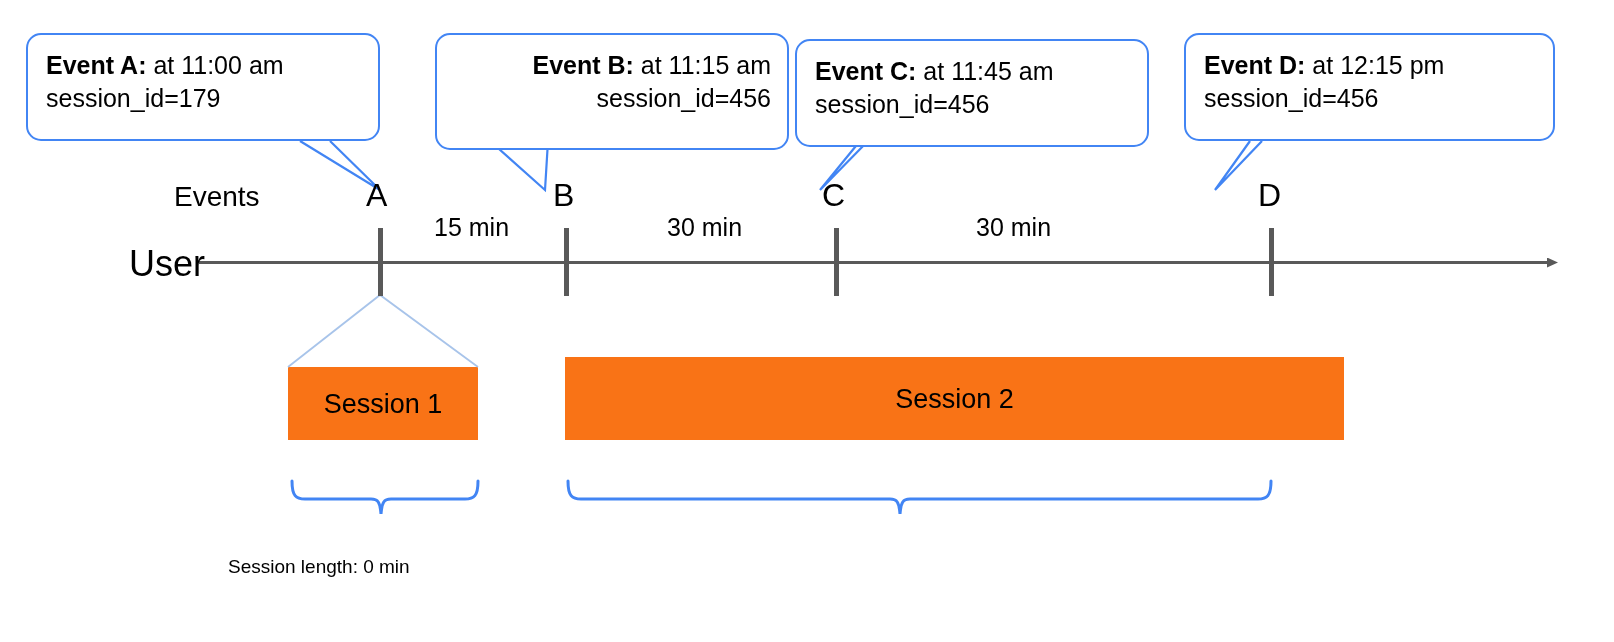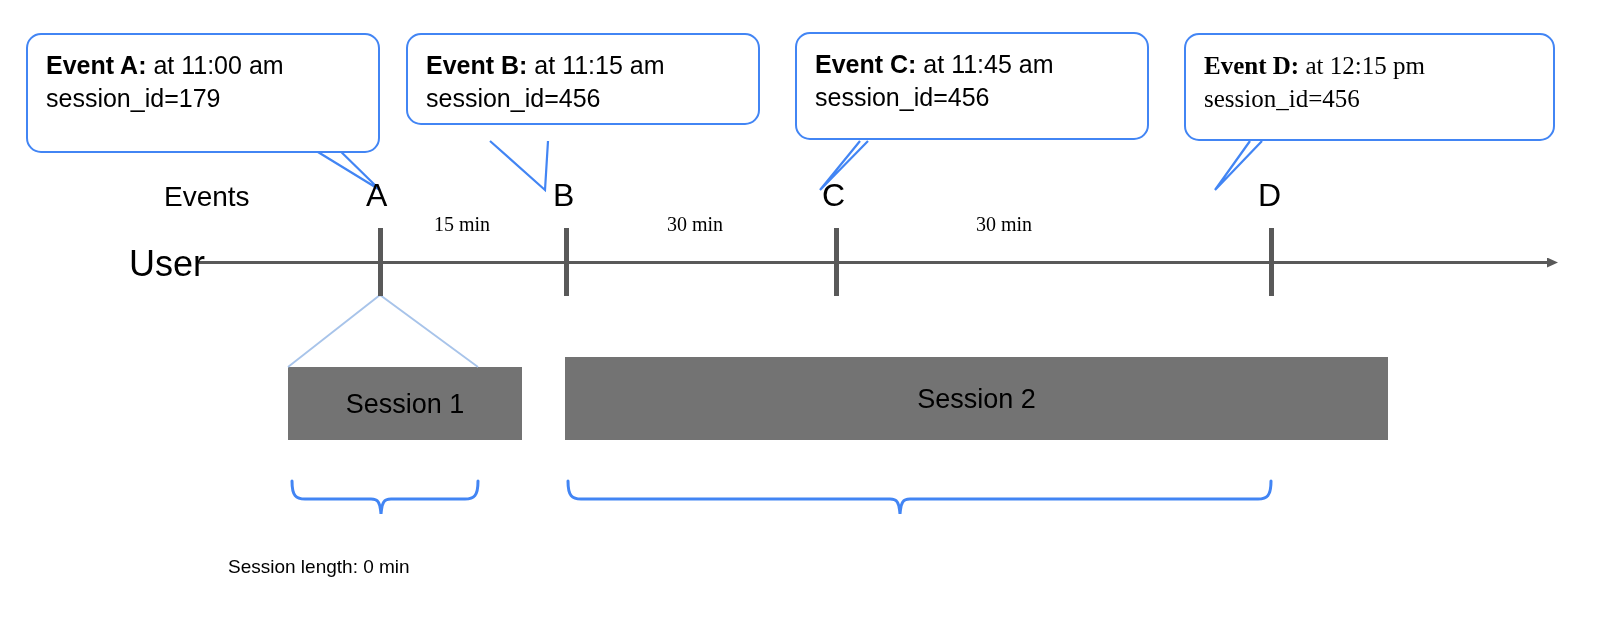--- a/index.html
+++ b/index.html
@@ -71,32 +71,30 @@
   .lbl-user {
     font-size: 36px;
   }
   .lbl-events {
     font-size: 28px;
   }
   .lbl-evt {
     font-size: 32px;
   }
   .lbl-dur {
-    font-size: 20px;
-    font-family: Liberation Serif, serif;
+    font-size: 25px;
   }
   .lbl-sesslen {
     font-size: 19px;
   }
   
   .sess-bar {
     position: absolute;
-    background: #737373;
+    background: #f97316;
     z-index: 1;
-    padding-left: 44px;
   }
   .sess-bar span {
     position: absolute;
     left: 0;
     right: 0;
     top: 50%;
     transform: translateY(-50%);
     text-align: center;
     font-size: 27px;
     color: #000000;
@@ -143,42 +141,42 @@
       <path d="M568,481
                C568,496 572,499 581,499
                L890,499 C897,499 899,502 900,514
                C901,502 903,499 910,499
                L1258,499 C1267,499 1271,496 1271,481"></path>
     </g>
 
     <line x1="1480" y1="262.5" x2="1548" y2="262.5" stroke="#595959" stroke-width="3" marker-end="url(#axis-arrow)"></line>
   </svg>
 
-  <div class="bubble" style="left:26px; top:33px; width:354px; height:120px;">
+  <div class="bubble" style="left:26px; top:33px; width:354px; height:108px;">
     <span><b>Event A:</b><span> at 11:00 am</span></span>
     <span class="line2">session_id=179</span>
   </div>
 
-  <div class="bubble" style="left:406px; top:33px; width:354px; height:92px;">
+  <div class="bubble" style="left:435px; top:33px; width:354px; height:117px;text-align:right;">
     <span><b>Event B:</b><span> at 11:15 am</span></span>
     <span class="line2">session_id=456</span>
   </div>
 
-  <div class="bubble" style="left:795px; top:32px; width:354px; height:108px;">
+  <div class="bubble" style="left:795px; top:39px; width:354px; height:108px;">
     <span><b>Event C:</b><span> at 11:45 am</span></span>
     <span class="line2">session_id=456</span>
   </div>
 
-  <div class="bubble" style="left:1184px; top:33px; width:371px; height:108px;font-family:Liberation Serif, serif;">
+  <div class="bubble" style="left:1184px; top:33px; width:371px; height:108px;">
     <span><b>Event D:</b><span> at 12:15 pm</span></span>
     <span class="line2">session_id=456</span>
   </div>
 
   <div class="lbl lbl-user" style="left:94px; top:243px;margin-left:35px;">User</div>
-  <div class="lbl lbl-events" style="left:164px; top:181px;">Events</div>
+  <div class="lbl lbl-events" style="left:174px; top:181px;">Events</div>
 
   <div class="axis-line" style="left:199px; top:261px; width:1290px;"></div>
 
   <div class="tick" style="left:378px; top:228px; height:68px;"></div>
   <div class="tick" style="left:564px; top:228px; height:68px;"></div>
   <div class="tick" style="left:834px; top:228px; height:68px;"></div>
   <div class="tick" style="left:1269px; top:228px; height:68px;"></div>
 
   <div class="lbl lbl-evt" style="left:366px; top:177px;">A</div>
   <div class="lbl lbl-evt" style="left:553px; top:177px;">B</div>

